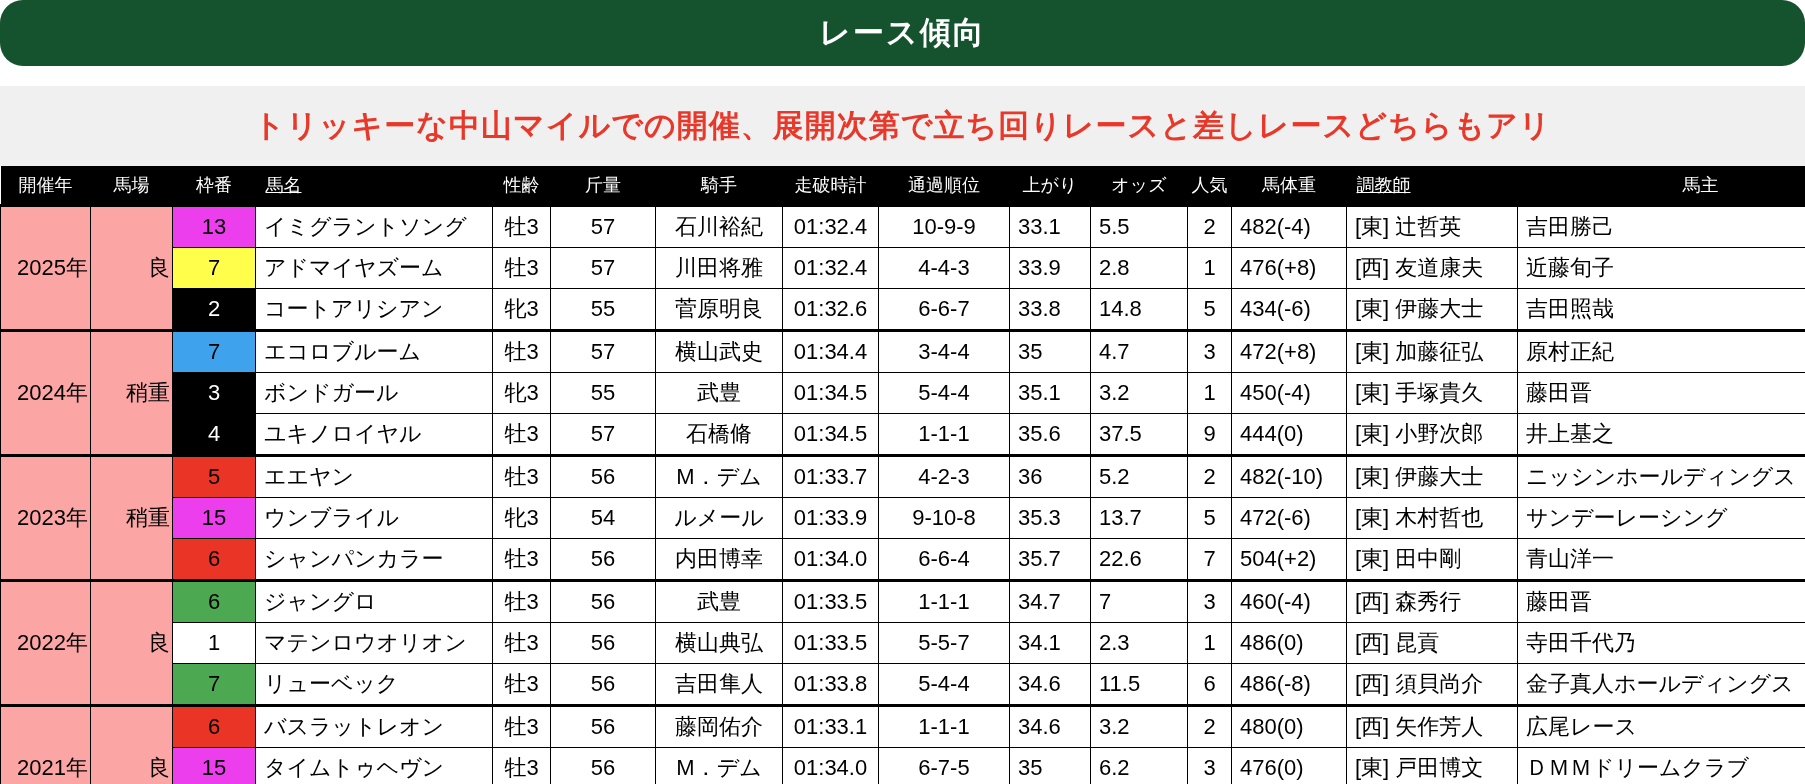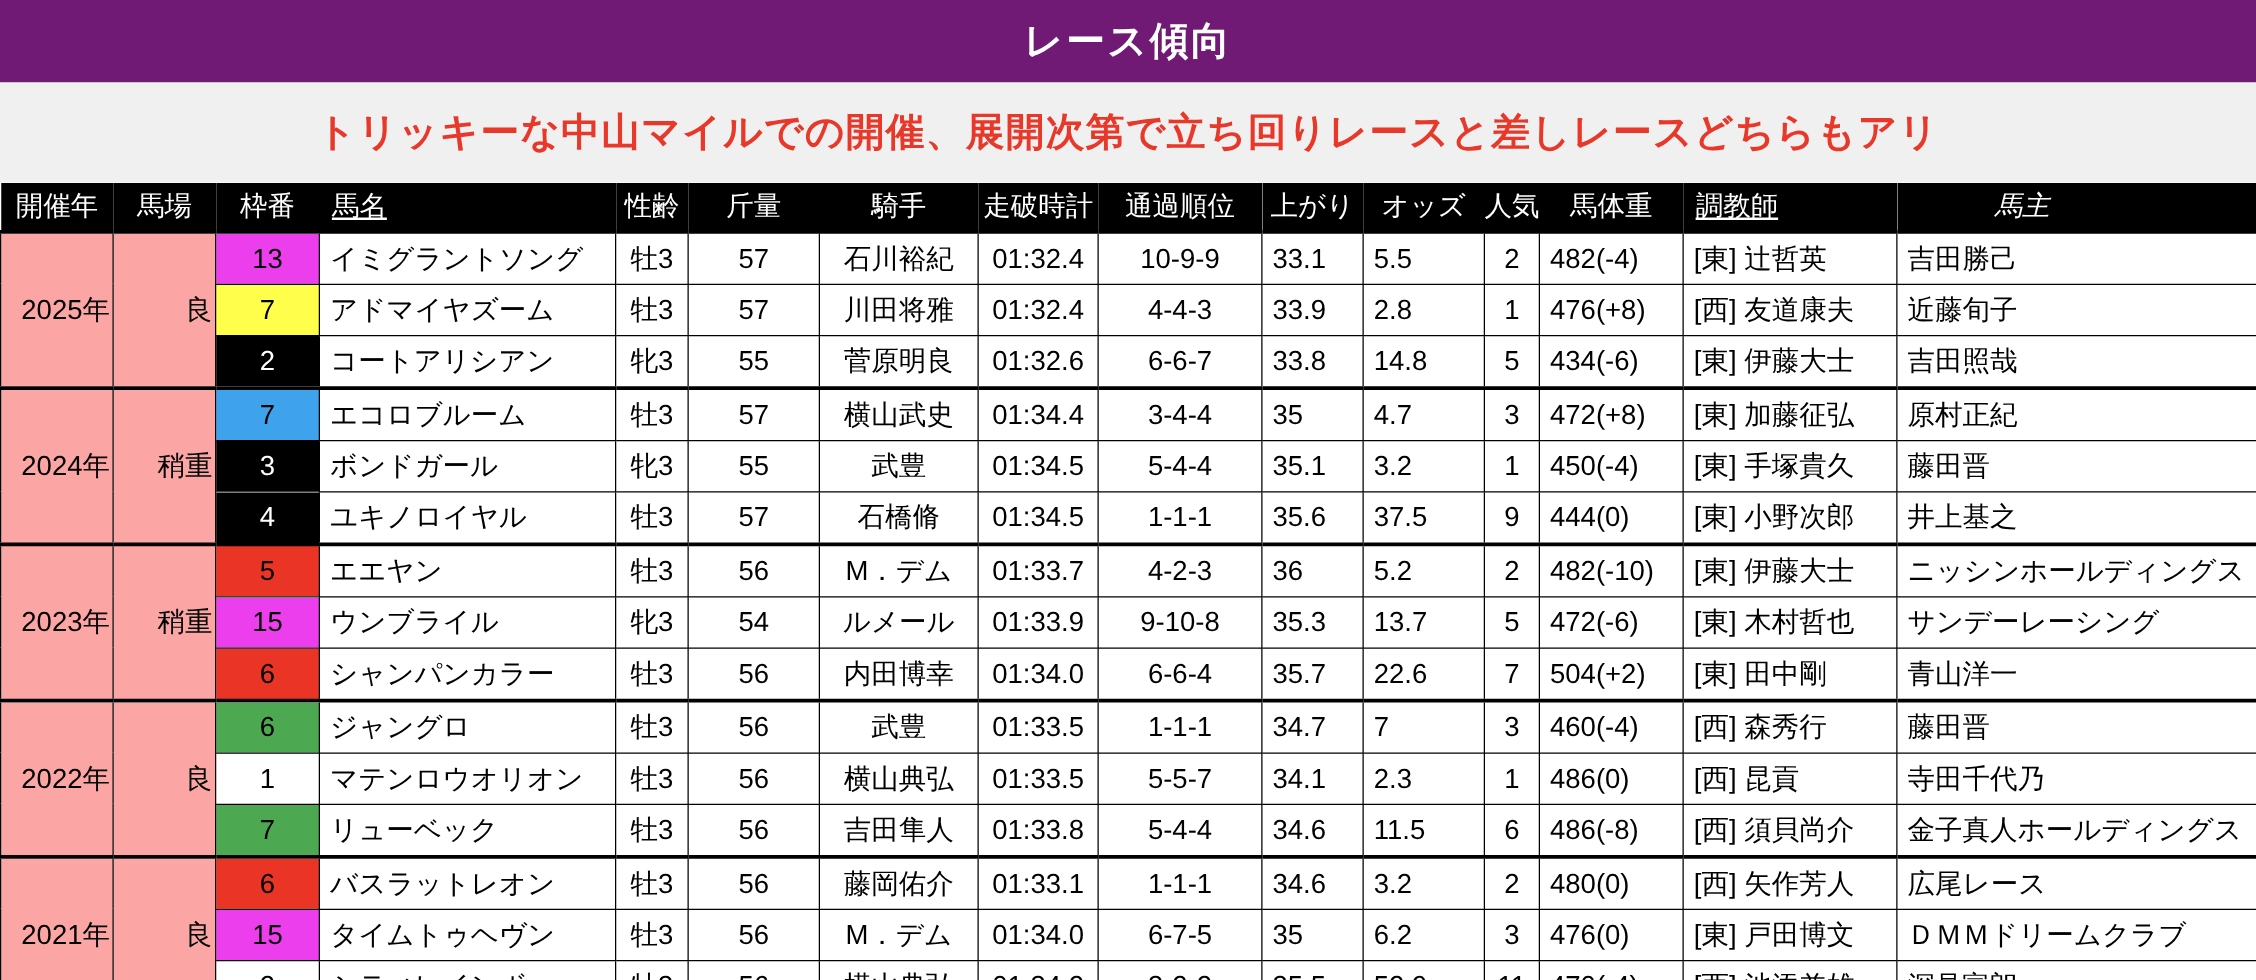--- a/index.html
+++ b/index.html
@@ -1,28 +1,28 @@
 <!DOCTYPE html>
 <html><head>
 <meta charset="utf-8">
 <style>
   html,body{margin:0;padding:0;background:#ffffff;font-family:"Liberation Sans","DejaVu Sans",sans-serif;}
   .page{width:1805px;}
 
-  .title-bar{background:#701a75;height:66px;display:flex;align-items:center;justify-content:center;}
+  .title-bar{background:#14532d;height:66px;display:flex;align-items:center;justify-content:center;border-radius:23px;}
   .title-bar h1{margin:0;color:#ffffff;font-size:31px;font-weight:bold;letter-spacing:2px;}
 
-  .subtitle-bar{background:#f0f0f0;height:80px;display:flex;align-items:center;justify-content:center;}
+  .subtitle-bar{background:#f0f0f0;height:80px;display:flex;align-items:center;justify-content:center;margin-top:20px;}
   .subtitle-bar p{margin:0;color:#e8382a;font-size:31px;font-weight:bold;letter-spacing:1px;}
 
   table.race-table{border-collapse:collapse;table-layout:fixed;width:1805px;font-size:22px;color:#000;}
   thead tr{background:#000000;color:#ffffff;height:39px;}
-  th{font-weight:normal;font-size:22px;text-align:center;padding:0;overflow:hidden;white-space:nowrap;}
+  th{font-weight:normal;font-size:18px;text-align:center;padding:0;overflow:hidden;white-space:nowrap;}
   th.th-left{text-align:left;padding-left:10px;text-decoration:underline;}
-  th.th-owner{text-align:left;padding-left:78px;font-style:italic;}
+  th.th-owner{text-align:center;padding-left:78px;}
 
   td{border:1px solid #000000;height:40px;padding:0 8px;overflow:hidden;white-space:nowrap;background:#ffffff;}
   td.c{text-align:center;padding:0 2px;}
   td.l{text-align:left;}
   td.r{text-align:left;}
   td.year{background:#fca5a5;text-align:right;padding:0 2px;}
   tr.group-start td{border-top:3px solid #000000;}
   tbody tr:last-child td{border-bottom:2px solid #000000;}
 
   

